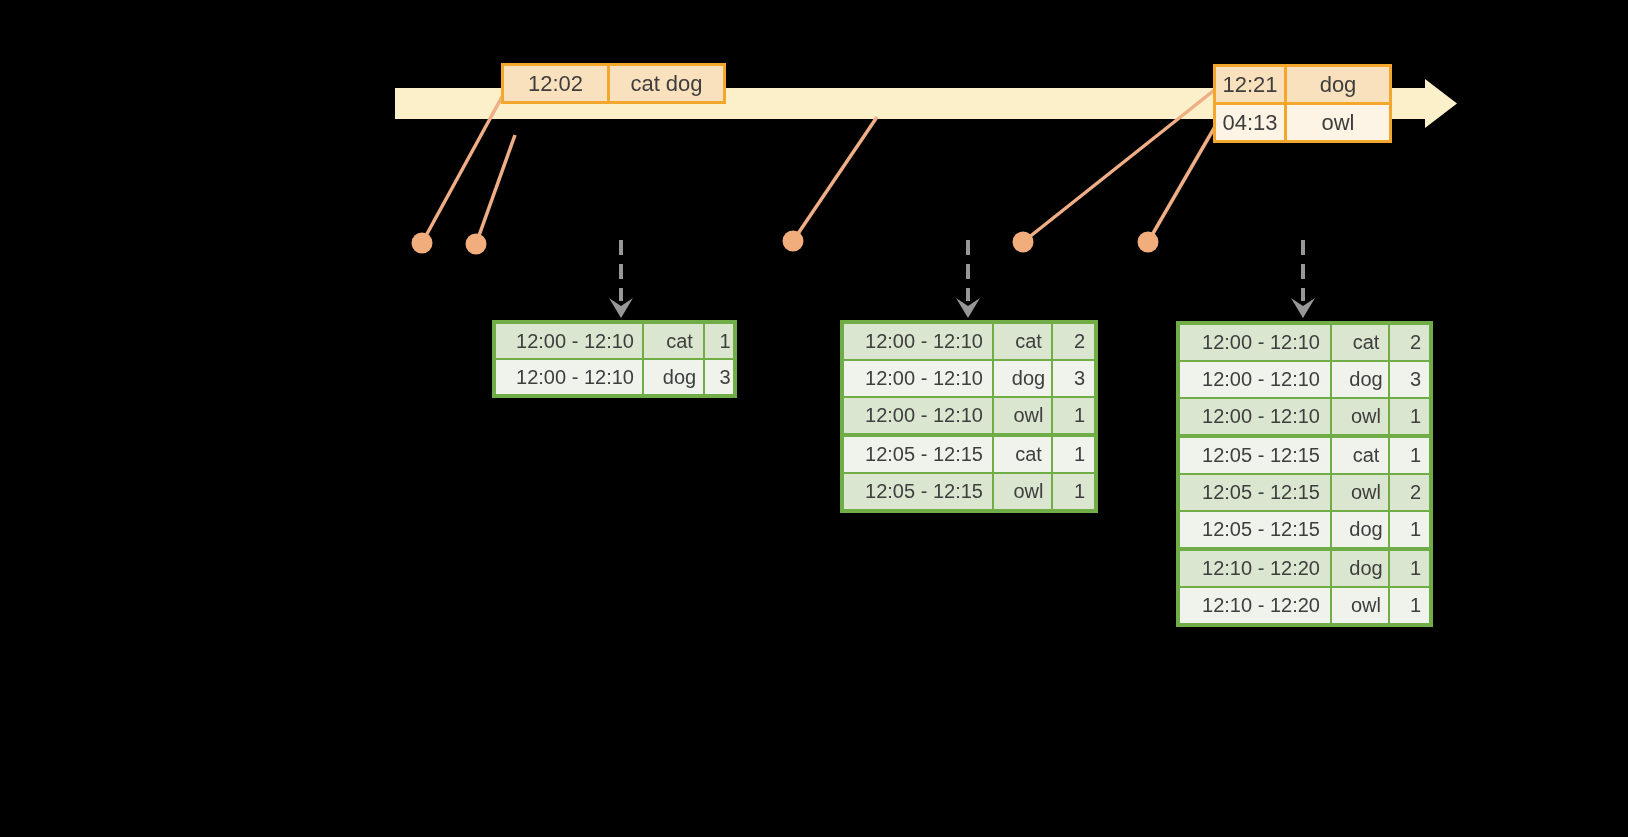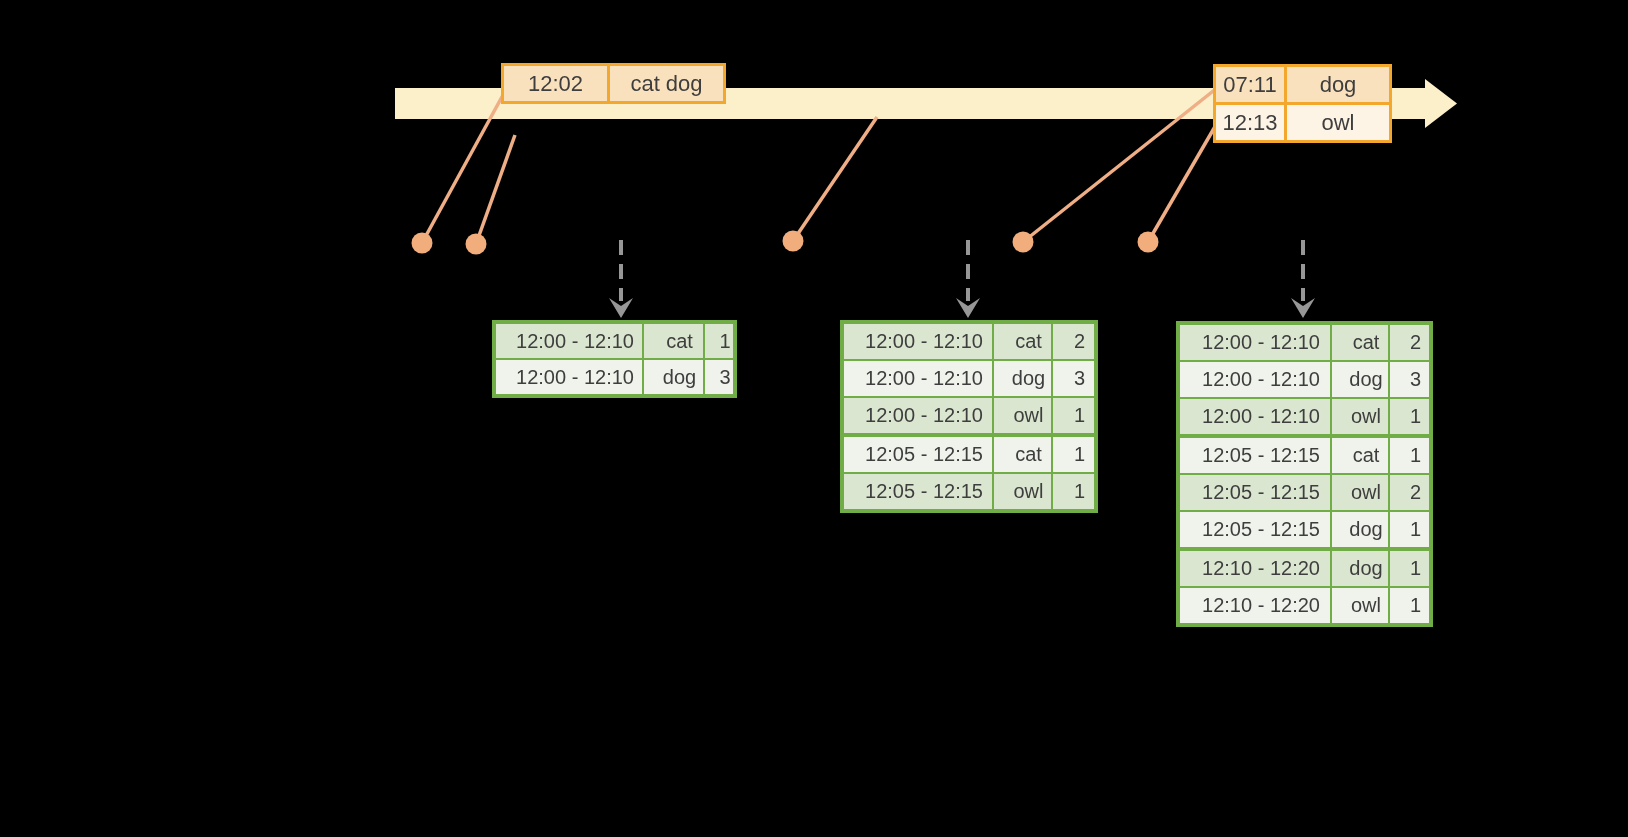--- a/index.html
+++ b/index.html
@@ -99,26 +99,26 @@
         <div class="cell c-time">12:02</div>
         <div class="cell c-words">cat dog</div>
       </div>
 
     </div>
 
 
   <div id="ev3" class="tbl event-table">
 
       <div class="row">
-        <div class="cell c-time">07:11</div>
+        <div class="cell c-time">12:21</div>
         <div class="cell c-words">dog</div>
       </div>
 
       <div class="row">
-        <div class="cell c-time">12:13</div>
+        <div class="cell c-time">04:13</div>
         <div class="cell c-words">owl</div>
       </div>
     </div>
 
   <div id="res1" class="tbl result-table">
 
       <div class="row">
         <div class="cell c-window">12:00 - 12:10</div>
         <div class="cell c-word">cat</div>
         <div class="cell c-count">1</div>

